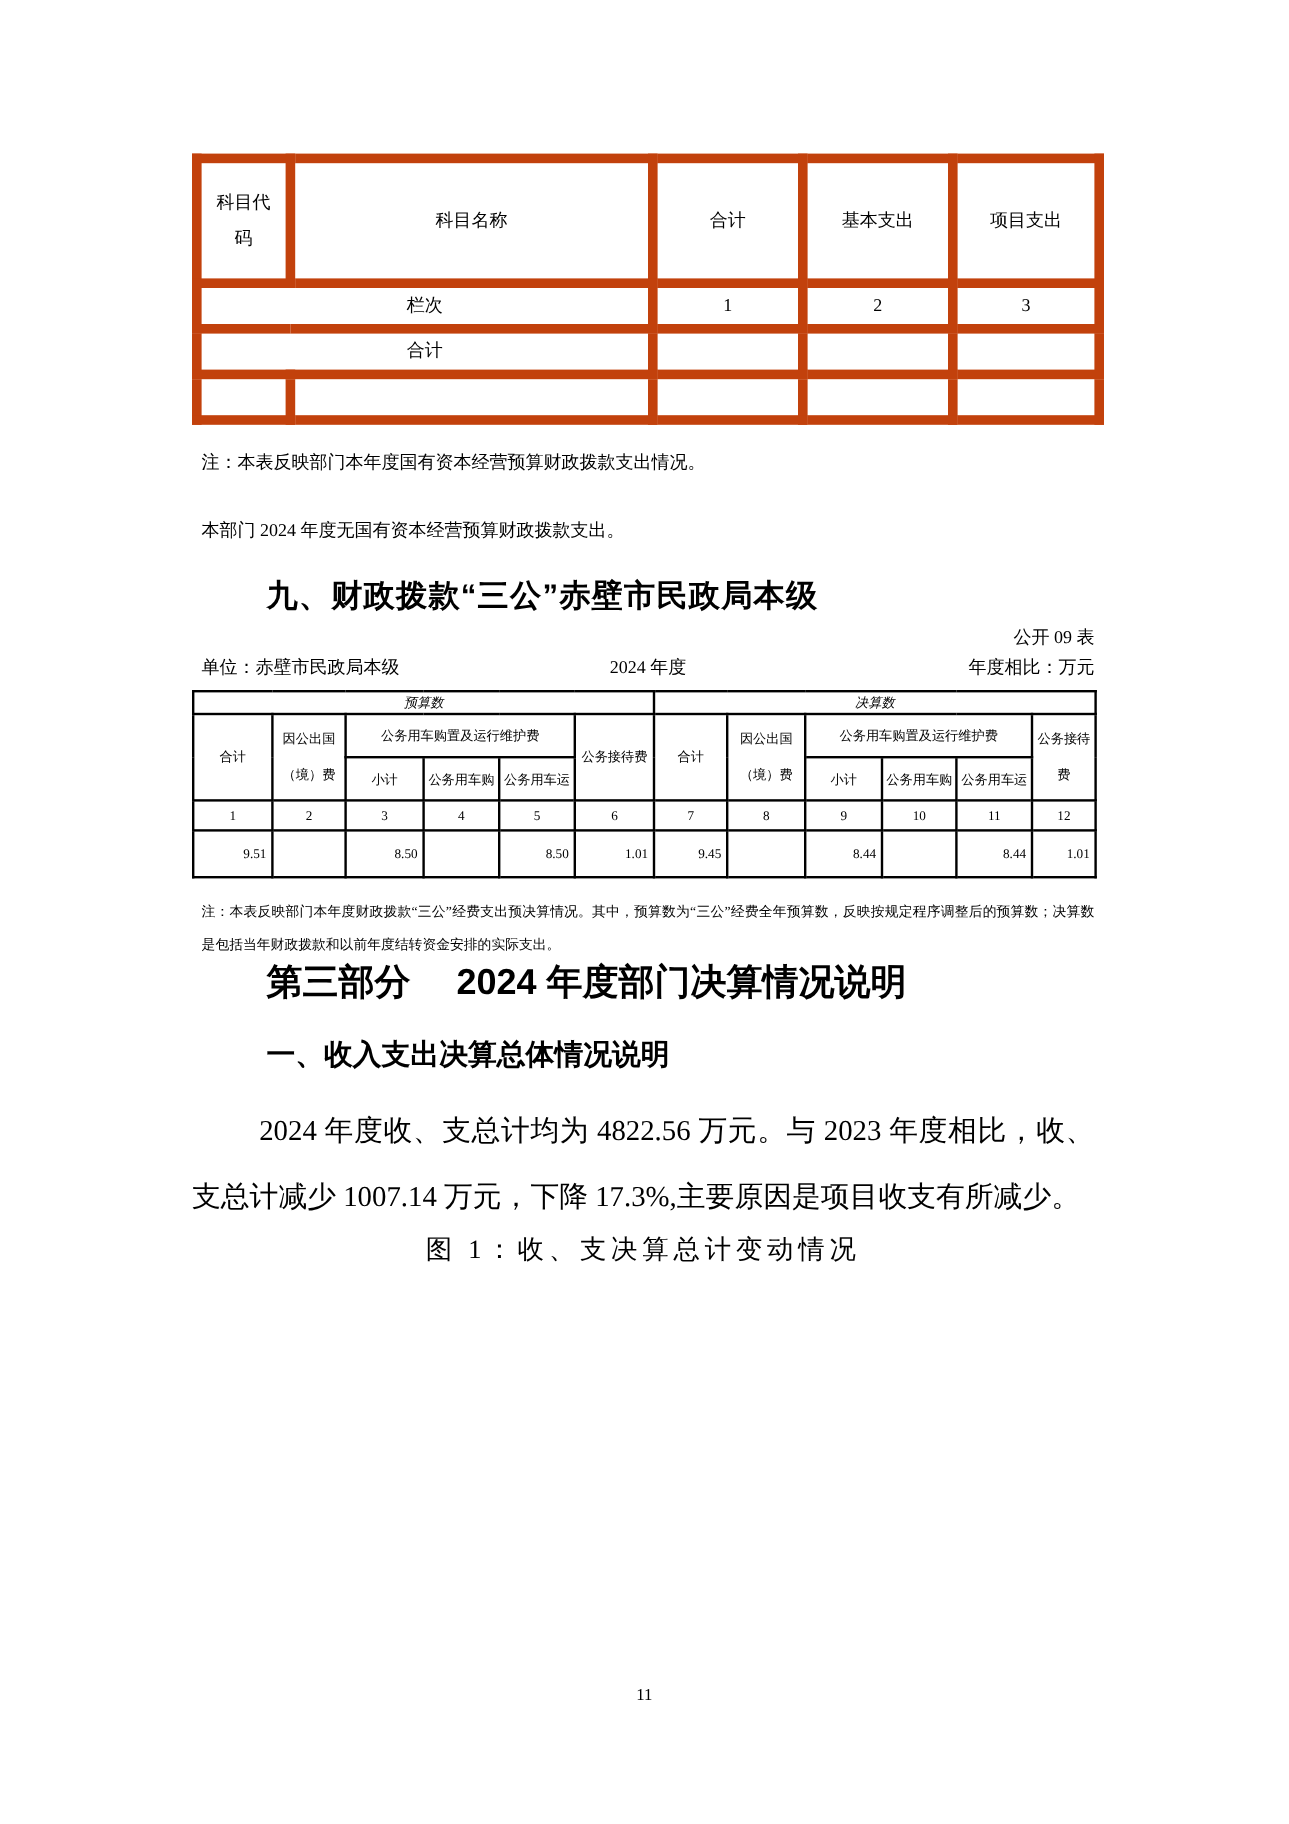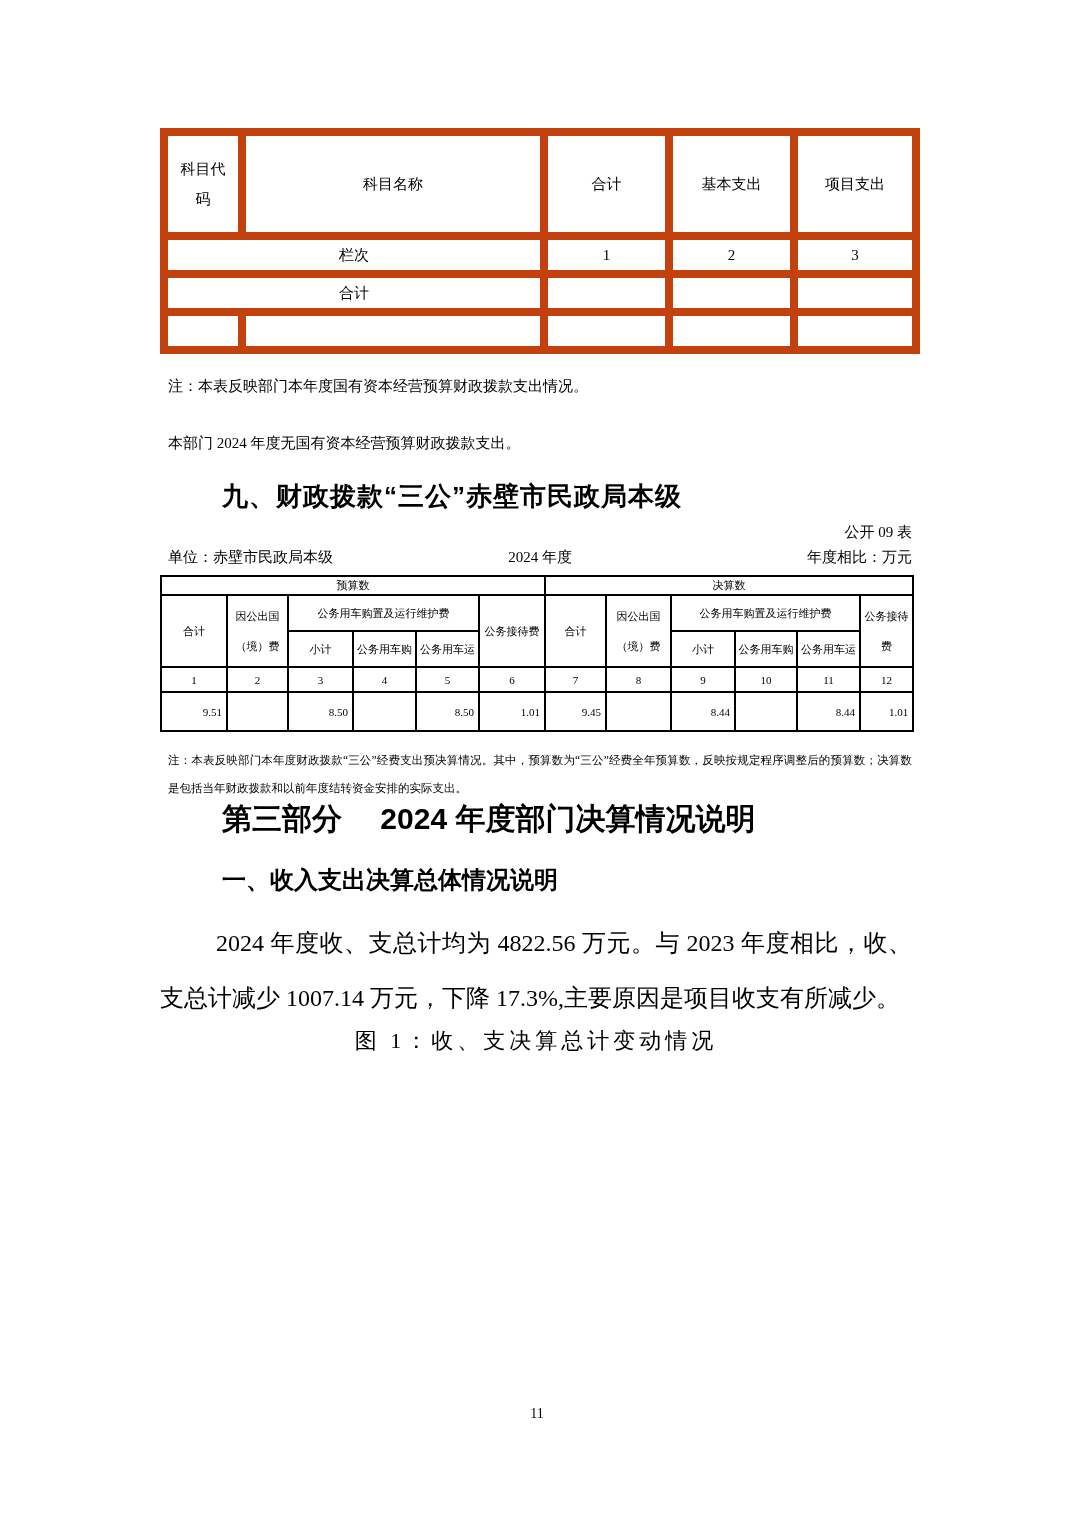--- a/index.html
+++ b/index.html
@@ -60,21 +60,21 @@
   .unitrow .u-right { flex:1; text-align:right; }
 
   
   .t2 { width:752px; margin-top:8px; }
   .t2 td {
     border:2px solid #000;
     text-align:center; vertical-align:middle;
     font-size:11px; line-height:normal;
     padding:1px;
   }
-  .t2 .grow { height:15px; }
+  .t2 .grow { height:15px;font-style:italic; }
   .t2 .sub1 { height:36px; }
   .t2 .sub2 { height:36px; }
   .t2 .nrow { height:25px; }
   .t2 .vrow { height:39px; }
   .t2 .hcell { line-height:30px; }
   .t2 .vcell { text-align:right; padding-right:4px; }
 
   .note2 {
     margin-top:14px;
     font-size:11.5px; line-height:28px;

